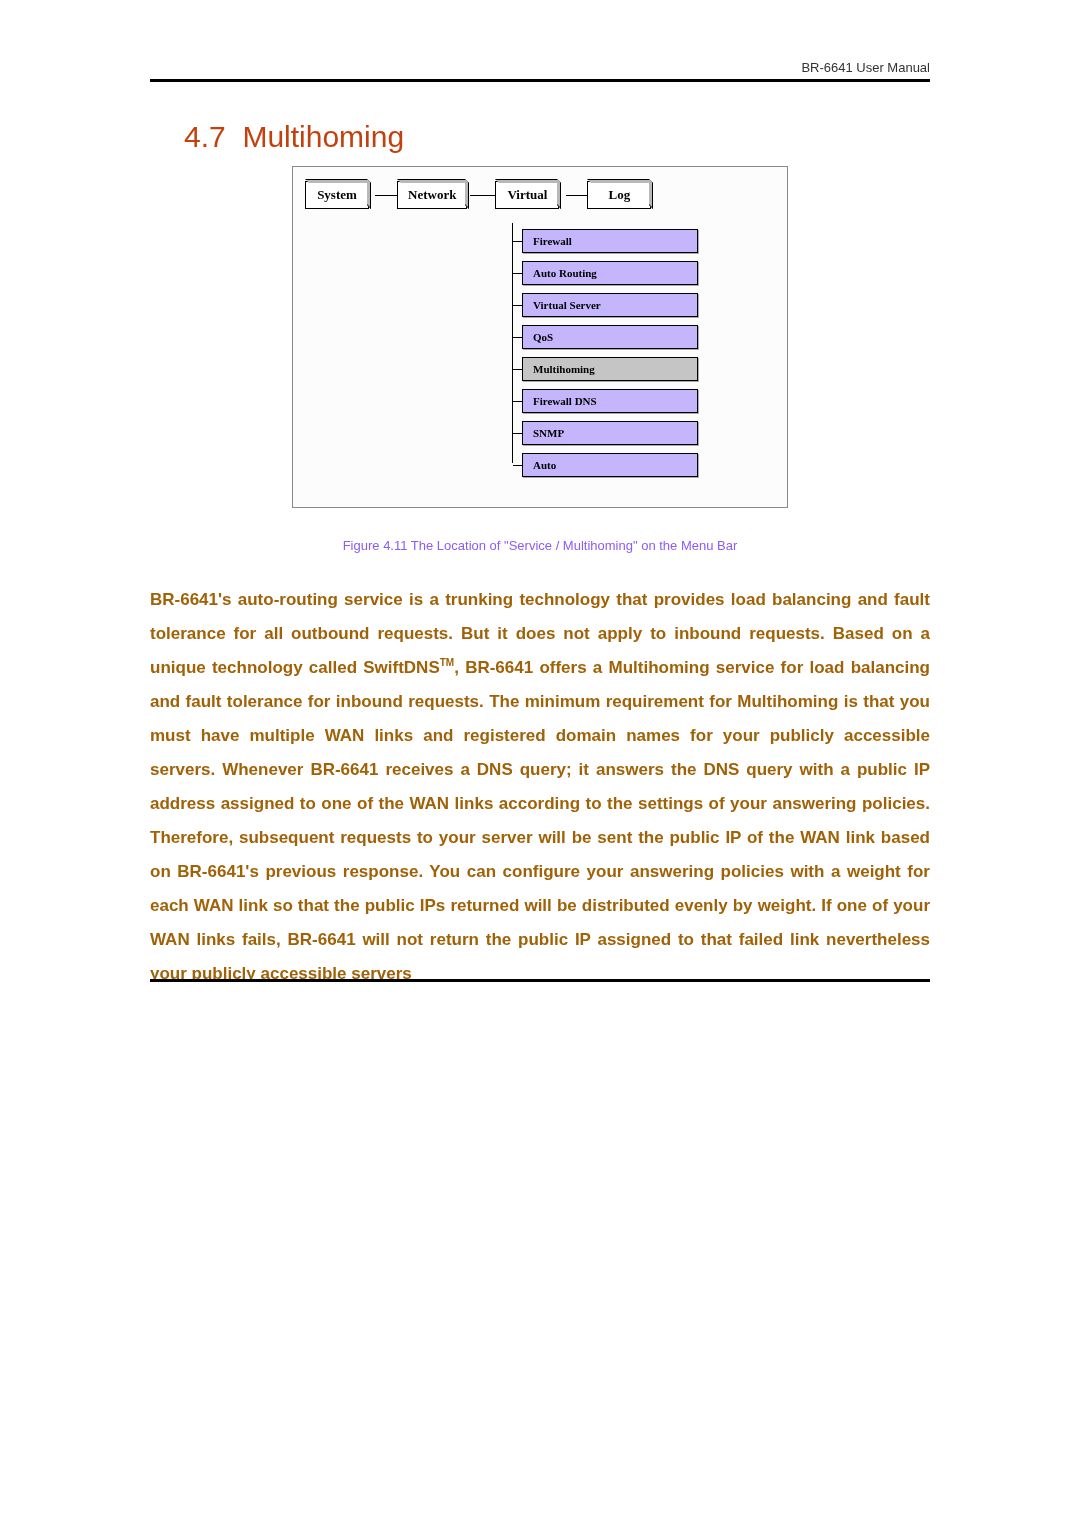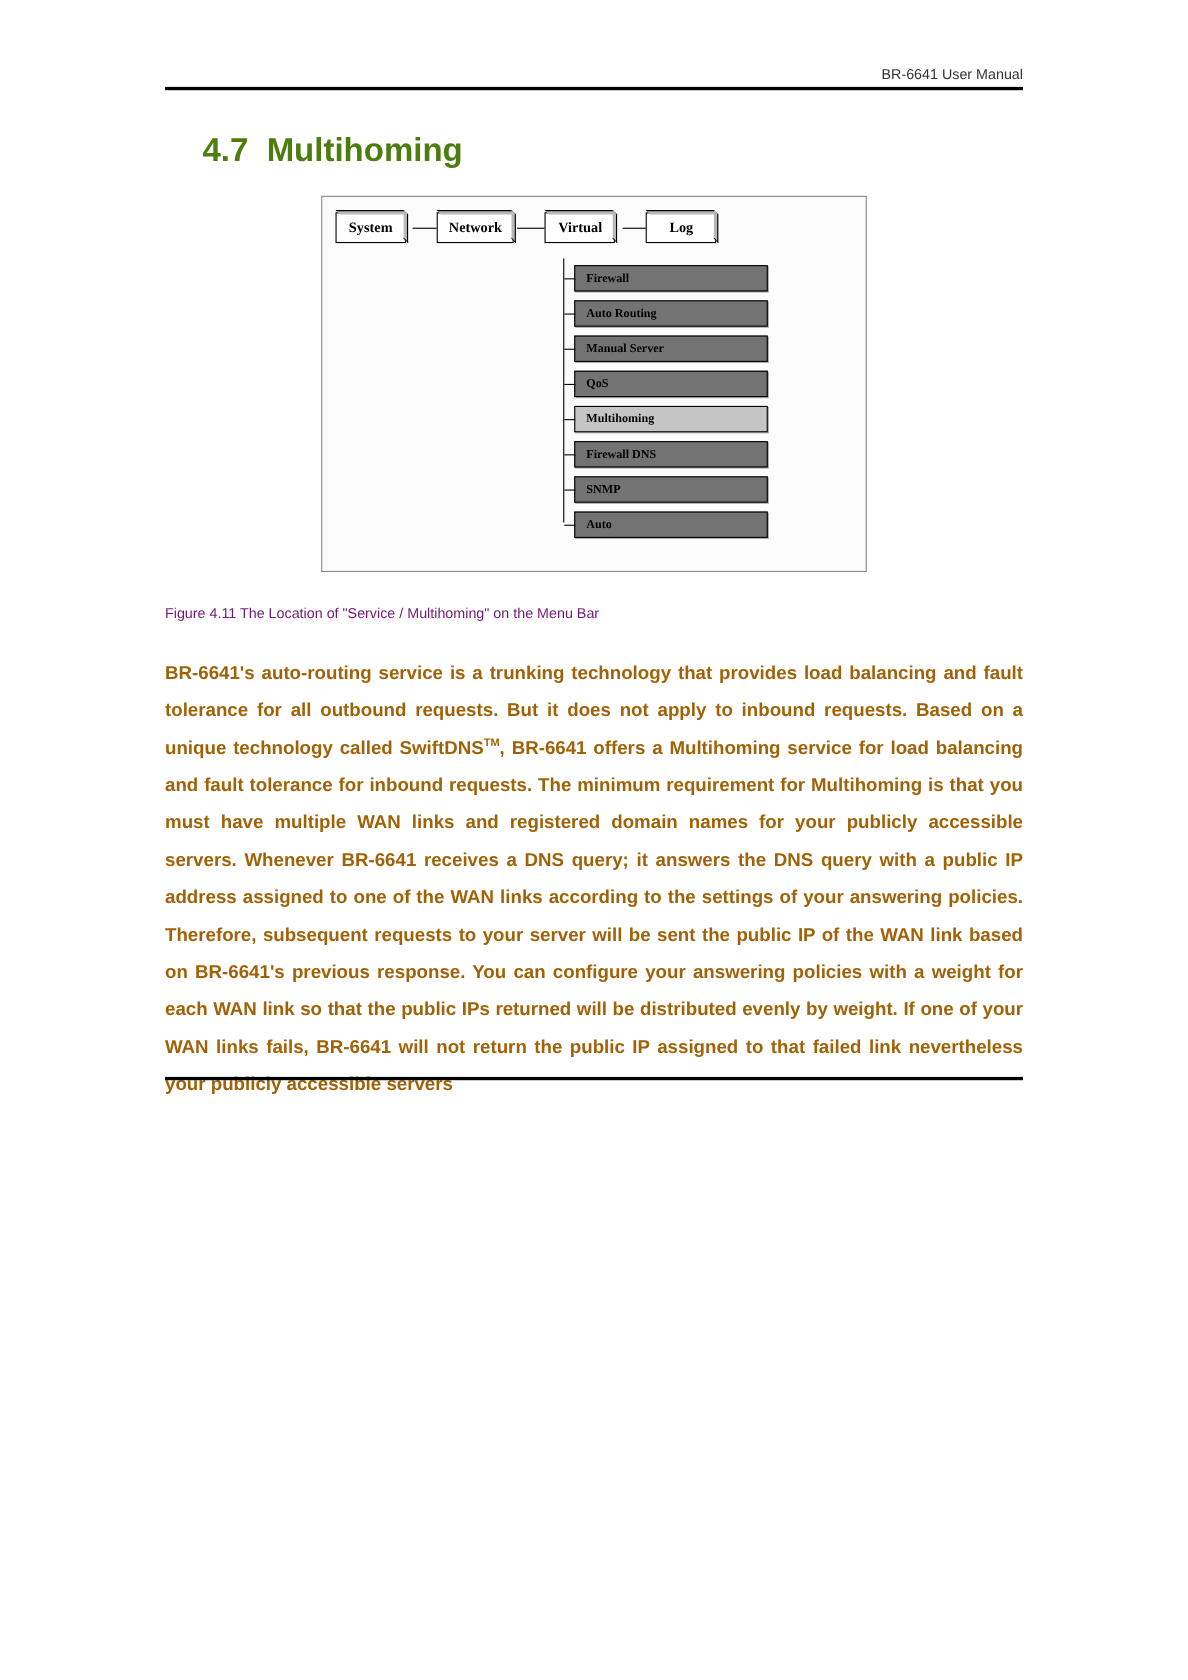--- a/index.html
+++ b/index.html
@@ -18,24 +18,24 @@
       font-size: 13px;
       color: #333;
       padding-bottom: 4px;
     }
     .top-rule {
       border-top: 3px solid #000;
       margin-bottom: 38px;
     }
     .section-heading {
       font-size: 30px;
-      font-weight: bold;
-      color: #4d7c0f;
+      font-weight: normal;
+      color: #c2410c;
       margin-left: 34px;
-      margin-bottom: 24px;
+      margin-bottom: 12px;
     }
     .figure-area {
       width: 496px;
       margin: 0 auto 30px auto;
       border: 1px solid #888;
       background: #fcfcfc;
       padding: 14px 12px 22px 12px;
     }
     .menu-row {
       display: flex;
@@ -101,44 +101,44 @@
       top: -6px;
       bottom: 14px;
       width: 1px;
       background: #000;
     }
     .submenu-item {
       position: relative;
       display: block;
       width: 176px;
       border: 1px solid #000;
-      background: #737373;
+      background: #c4b5fd;
       font-family: "Times New Roman", Times, serif;
       font-weight: bold;
       font-size: 11px;
       padding: 5px 10px;
       margin-bottom: 8px;
       box-shadow: 1px 1px 0 #aaa;
     }
     .submenu-item.active {
       background: #c5c5c5;
     }
     .submenu-item::before {
       content: "";
       position: absolute;
       left: -10px;
       top: 50%;
       width: 10px;
       height: 1px;
       background: #000;
     }
     .figure-caption {
-      text-align: left;
+      text-align: center;
       font-size: 13px;
-      color: #701a75;
+      color: #8b5cf6;
       margin-bottom: 30px;
     }
     .body-text {
       font-size: 17px;
       line-height: 2.0;
       text-align: justify;
       color: #a16207;
       font-weight: bold;
     }
     .body-text sup {
@@ -182,21 +182,21 @@
       <div class="menu-connector conn3"></div>
       <div class="menu-btn">System</div>
       <div class="menu-btn">Network</div>
       <div class="menu-btn">Virtual</div>
       <div class="menu-btn">Log</div>
     </div>
     <div class="submenu">
       <div class="submenu-vline"></div>
       <div class="submenu-item">Firewall</div>
       <div class="submenu-item">Auto Routing</div>
-      <div class="submenu-item">Manual Server</div>
+      <div class="submenu-item">Virtual Server</div>
       <div class="submenu-item">QoS</div>
       <div class="submenu-item active">Multihoming</div>
       <div class="submenu-item">Firewall DNS</div>
       <div class="submenu-item">SNMP</div>
       <div class="submenu-item">Auto</div>
     </div>
   </div>
 
   <div class="figure-caption">Figure 4.11 The Location of "Service / Multihoming" on the Menu Bar</div>
 

